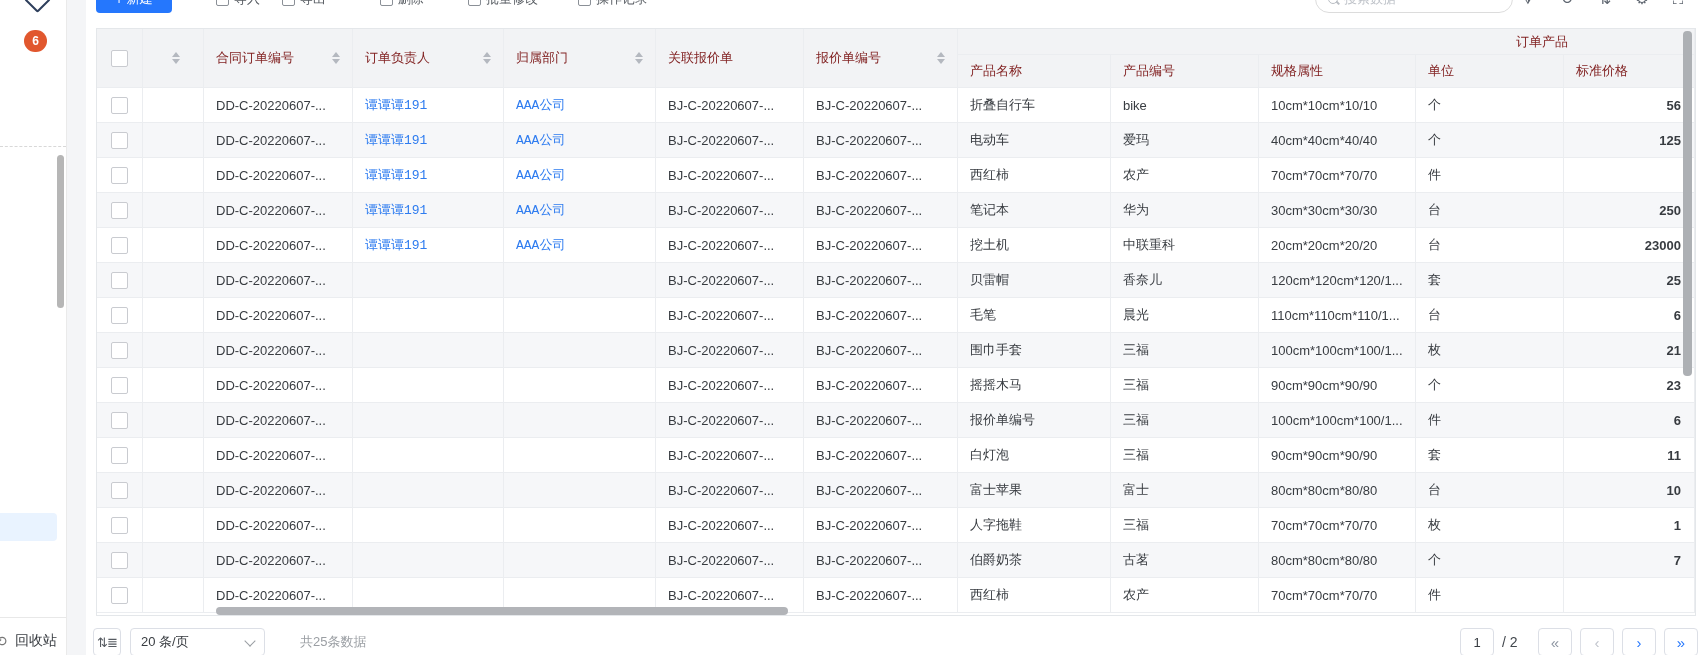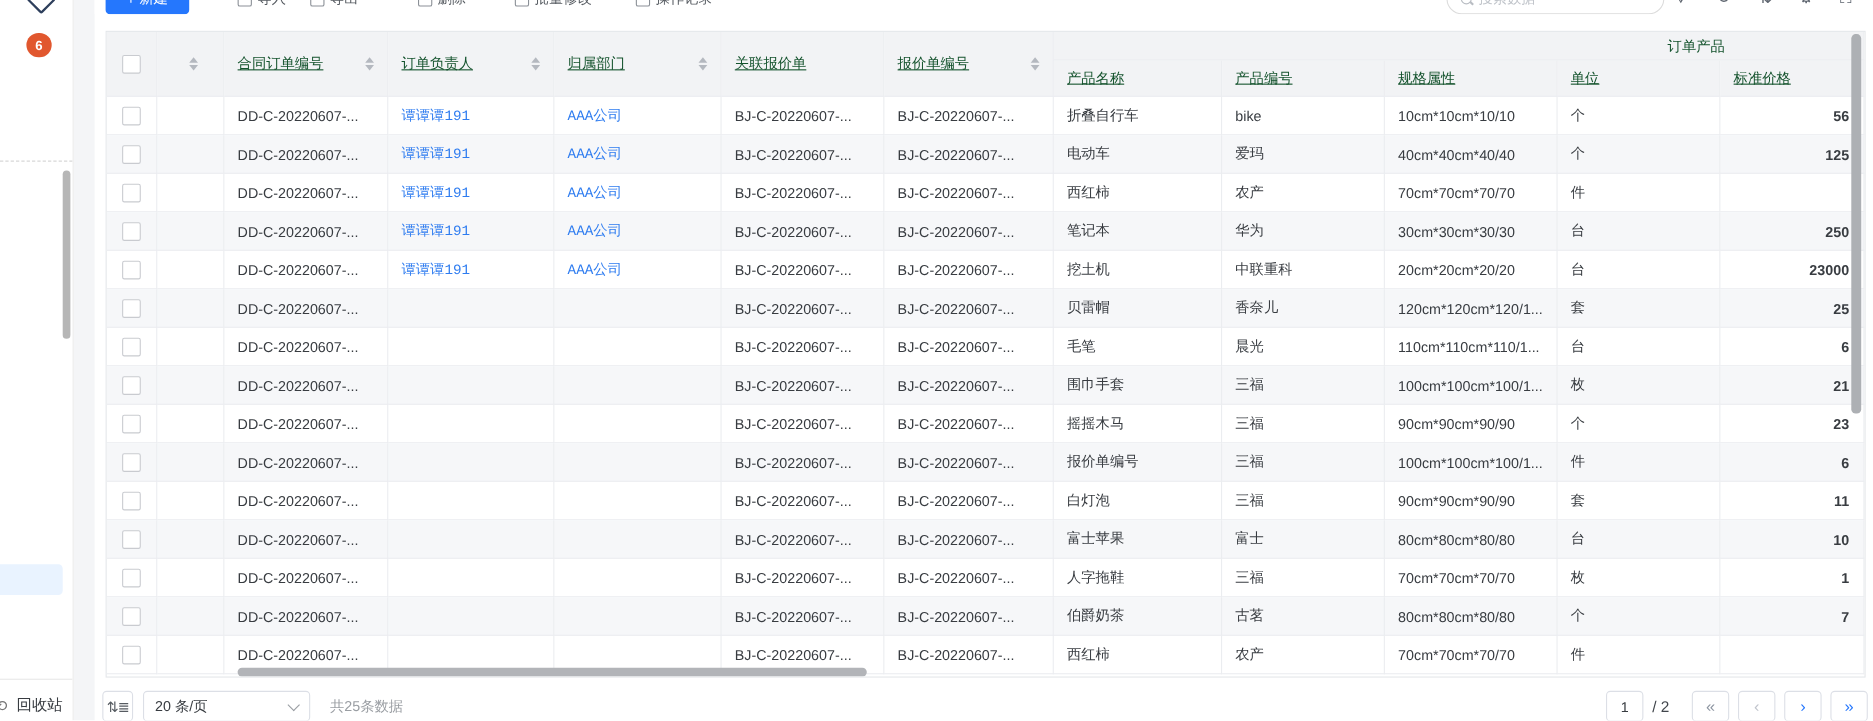--- a/index.html
+++ b/index.html
@@ -27,42 +27,42 @@
   .srch{position:absolute;left:1229px;top:0;width:198px;height:28px;border:1px solid #dcdcdc;border-radius:14px;display:flex;align-items:center;padding:0 12px;gap:6px;box-sizing:border-box;background:#fff;}
   .srch .mag{width:8px;height:8px;border:1.5px solid #b9bdc3;border-radius:50%;position:relative;flex:none;}
   .srch .mag:after{content:"";position:absolute;left:7px;top:7px;width:4px;height:1.5px;background:#b9bdc3;transform:rotate(45deg);}
   .srch .ph{color:#bfc3c9;font-size:13px;}
   .tico{position:absolute;top:0;width:20px;height:28px;color:#5f6670;font-size:15px;text-align:center;line-height:28px;background:none;border:none;padding:0;}
 
   
   .tbl-wrap{position:absolute;left:96px;top:28px;width:1598px;height:586px;border:1px solid #e4e7ea;overflow:hidden;background:#fff;box-sizing:content-box;}
   table{border-collapse:separate;border-spacing:0;table-layout:fixed;width:1598px;font-size:13px;color:#383c41;}
   th,td{border-right:1px solid #ebedf0;border-bottom:1px solid #ebedf0;padding:0 12px;white-space:nowrap;overflow:hidden;text-align:left;font-weight:400;box-sizing:border-box;}
-  thead th{background:#f2f3f5;color:#14532d;text-decoration:underline;}
+  thead th{background:#f2f3f5;color:#7f1d1d;}
   tr.h2 th{height:33px;}
   tbody tr{height:35px;}
   tbody tr:nth-child(even){background:#f6f7f9;}
   td.num{text-align:right;padding-right:13px;font-weight:bold;}
   td.c-center,th.c-center{text-align:center;padding:0 6px;}
   .cb{display:inline-block;width:15px;height:15px;border:1px solid #c9cbd0;border-radius:2px;background:#fff;vertical-align:middle;}
   a.lnk{color:#2e7cf0;text-decoration:none;font-family:Liberation Mono, monospace;}
   .hcell{display:flex;align-items:center;justify-content:space-between;}
   .hcell-c{display:flex;align-items:center;justify-content:center;}
   .sorter{display:inline-flex;flex-direction:column;gap:2px;margin-left:6px;}
   .car-u{width:0;height:0;border-left:4px solid transparent;border-right:4px solid transparent;border-bottom:5px solid #b4b8bf;}
   .car-d{width:0;height:0;border-left:4px solid transparent;border-right:4px solid transparent;border-top:5px solid #b4b8bf;}
   th.group{position:relative;height:26px;}
   .group-label{position:absolute;left:558px;top:50%;transform:translateY(-50%);font-weight:400;}
   .hscroll{position:absolute;left:119px;top:578px;width:572px;height:8px;border-radius:4px;background:#b2b4b8;}
   .vscroll{position:absolute;left:1586px;top:2px;width:9px;height:345px;border-radius:4px;background:#adb0b4;}
 
   
   .fbtn{position:absolute;box-sizing:border-box;border:1px solid #dcdfe6;border-radius:4px;background:#fff;display:flex;align-items:center;justify-content:center;font-size:13px;color:#383c41;}
   .density{left:93px;top:628px;width:28px;height:28px;color:#565b61;font-size:13px;letter-spacing:-1px;}
-  .psel{left:130px;top:628px;width:152px;height:28px;justify-content:space-between;padding:0 10px;}
+  .psel{left:130px;top:628px;width:135px;height:28px;justify-content:space-between;padding:0 10px;}
   .psel .chev{width:7px;height:7px;border-right:1.5px solid #9a9ea3;border-bottom:1.5px solid #9a9ea3;transform:rotate(45deg);margin-top:-3px;}
   .ptotal{position:absolute;left:300px;top:628px;height:28px;display:flex;align-items:center;color:#9a9ea3;font-size:13px;}
   .pagebox{left:1460px;top:628px;width:34px;height:28px;}
   .pslash{position:absolute;left:1502px;top:628px;height:28px;display:flex;align-items:center;font-size:14px;color:#41464c;}
   .nav1{left:1538px;top:628px;width:34px;height:28px;color:#8d95a1;font-size:15px;}
   .nav2{left:1580px;top:628px;width:34px;height:28px;color:#c0c4cc;font-size:15px;}
   .nav3{left:1622px;top:628px;width:34px;height:28px;color:#2577fd;font-size:15px;}
   .nav4{left:1664px;top:628px;width:34px;height:28px;color:#2577fd;font-size:15px;}
 </style>
 </head>

